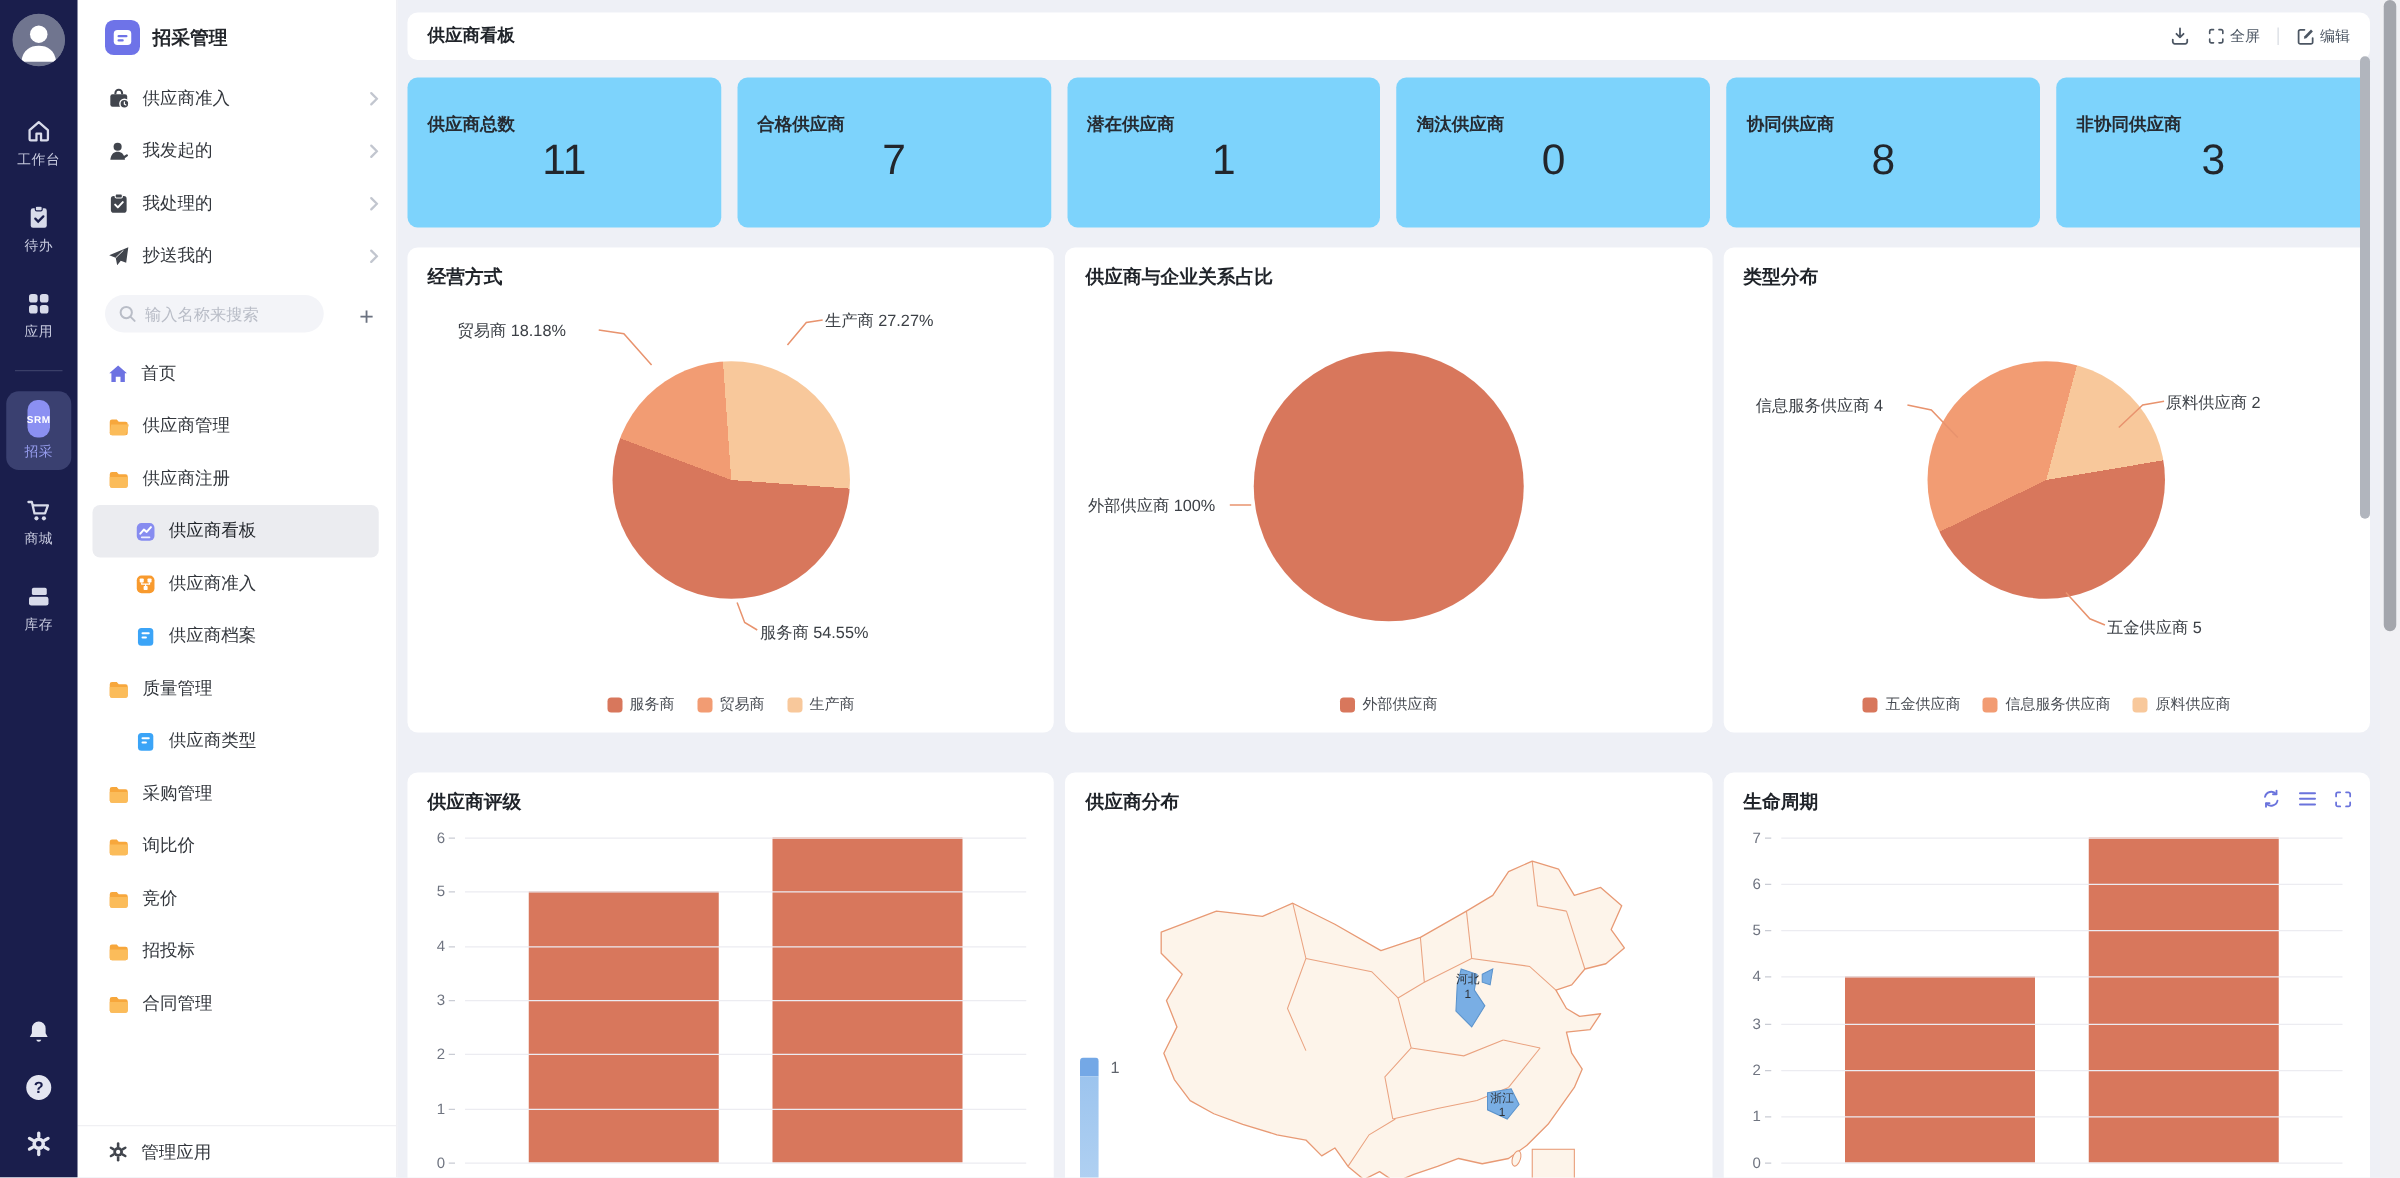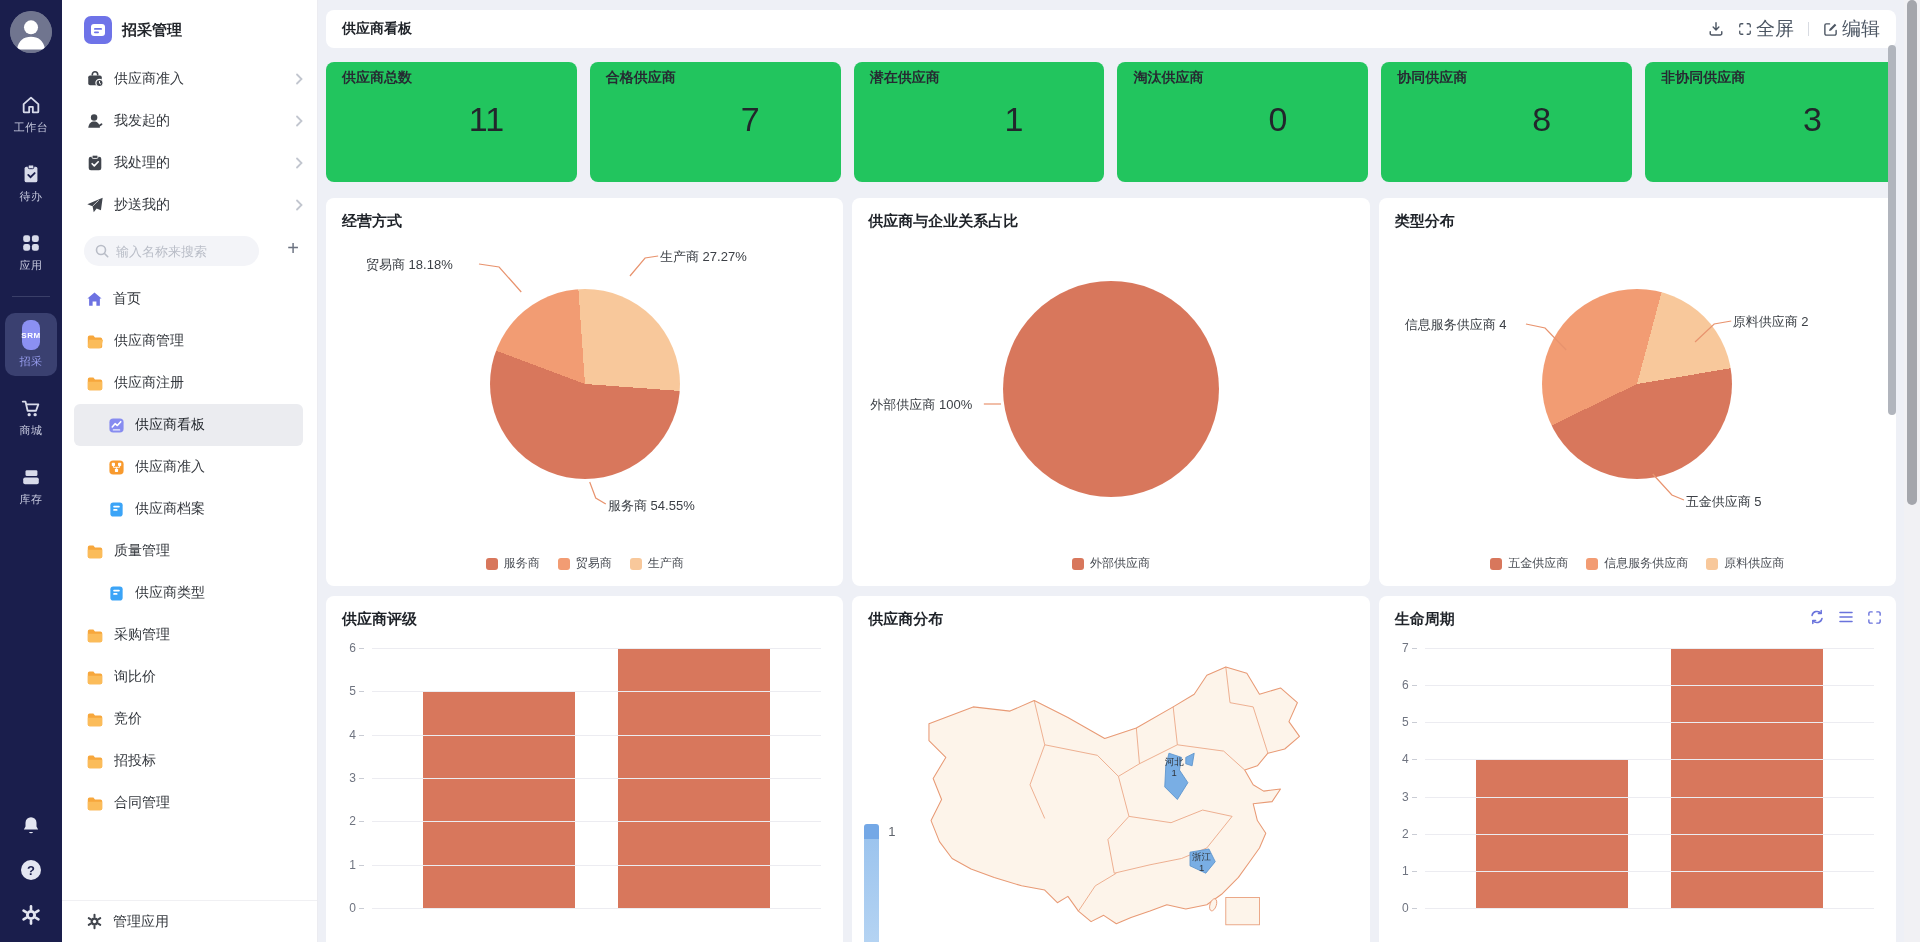--- a/index.html
+++ b/index.html
@@ -24,43 +24,43 @@
   .rail-bottom .ric{cursor:pointer}
 
   
   .sidebar{width:256px;background:#fff;border-right:1px solid #ececf1;display:flex;flex-direction:column;flex-shrink:0;z-index:4;padding-top:16px}
   .logo-row{display:flex;align-items:center;gap:10px;padding:0 16px 14px 22px}
   .logo-row .ltitle{font-size:15px;font-weight:bold;color:#23262b}
   .srow{display:flex;align-items:center;height:42px;padding:0 14px 0 24px;gap:10px;font-size:14px;color:#33373d;cursor:pointer;flex-shrink:0}
   .srow .chev{margin-left:auto}
   .srow.sub{padding-left:46px}
   .srow.selected{background:#ebecf0;border-radius:6px;margin:0 14px 0 12px;padding-left:34px;color:#1f2329}
-  .search-row{display:flex;align-items:flex-start;gap:24px;padding:10px 14px 12px 22px;flex-shrink:0}
+  .search-row{display:flex;align-items:flex-end;gap:24px;padding:10px 14px 12px 22px;flex-shrink:0}
   .search-pill{position:relative;width:186px;height:30px;background:#f3f4f8;border-radius:16px}
   .search-pill input{width:100%;height:100%;border:none;outline:none;background:transparent;border-radius:16px;
     padding:0 10px 0 32px;font-size:13px;color:#555;font-family:"Liberation Sans",sans-serif}
   .search-pill input::placeholder{color:#b9bdc7}
   .search-pill .mag{position:absolute;left:10px;top:7px}
   .plus-btn{font-size:20px;color:#6b7280;line-height:1;cursor:pointer;padding:2px 4px}
   .bottom-row{margin-top:auto;border-top:1px solid #f0f0f3}
 
   
   .main{position:absolute;left:326px;top:10px;width:1570px}
   .main-header{height:38px;background:#fff;border-radius:8px;display:flex;align-items:center;padding:0 16px;margin-bottom:14px}
   .mh-title{font-size:14px;font-weight:bold;color:#20242a}
-  .mh-actions{margin-left:auto;display:flex;align-items:center;gap:14px;font-size:19px;color:#4c5663}
+  .mh-actions{margin-left:auto;display:flex;align-items:center;gap:14px;font-size:12px;color:#4c5663}
   .mh-btn{display:flex;align-items:center;gap:4px;cursor:pointer}
   .mh-divider{width:1px;height:14px;background:#d8dbe2}
 
   .stats-row{display:grid;grid-template-columns:repeat(6,1fr);gap:13px;margin-bottom:16px}
-  .stat-card{background:#22c55e;border-radius:8px;height:120px;padding:7px 16px;display:flex;flex-direction:row}
+  .stat-card{background:#7dd3fc;border-radius:8px;height:120px;padding:29px 16px;display:flex;flex-direction:column}
   .stat-label{font-size:14px;font-weight:600;color:#262b32}
   .stat-value{flex:1;display:flex;align-items:center;justify-content:center;font-size:34px;color:#22262c;padding-bottom:6px}
 
-  .charts-row{display:grid;grid-template-columns:repeat(3,1fr);gap:9px;margin-bottom:10px}
+  .charts-row{display:grid;grid-template-columns:repeat(3,1fr);gap:9px;margin-bottom:32px}
   .chart-card{position:relative;background:#fff;border-radius:8px;height:388px;overflow:hidden}
   .chart-card.tall{height:380px}
   .cc-title{position:absolute;left:16px;top:14px;font-size:15px;font-weight:bold;color:#1f2329}
   .cc-toolbar{position:absolute;right:14px;top:13px;display:flex;gap:13px;align-items:center}
   .cc-toolbar .tic{cursor:pointer}
 
   
   .pie-stage{position:absolute;left:0;top:36px;right:0;height:300px}
   .pie{position:absolute;border-radius:50%}
   .pie.p190{width:190px;height:190px;left:calc(50% - 95px);top:55px}

